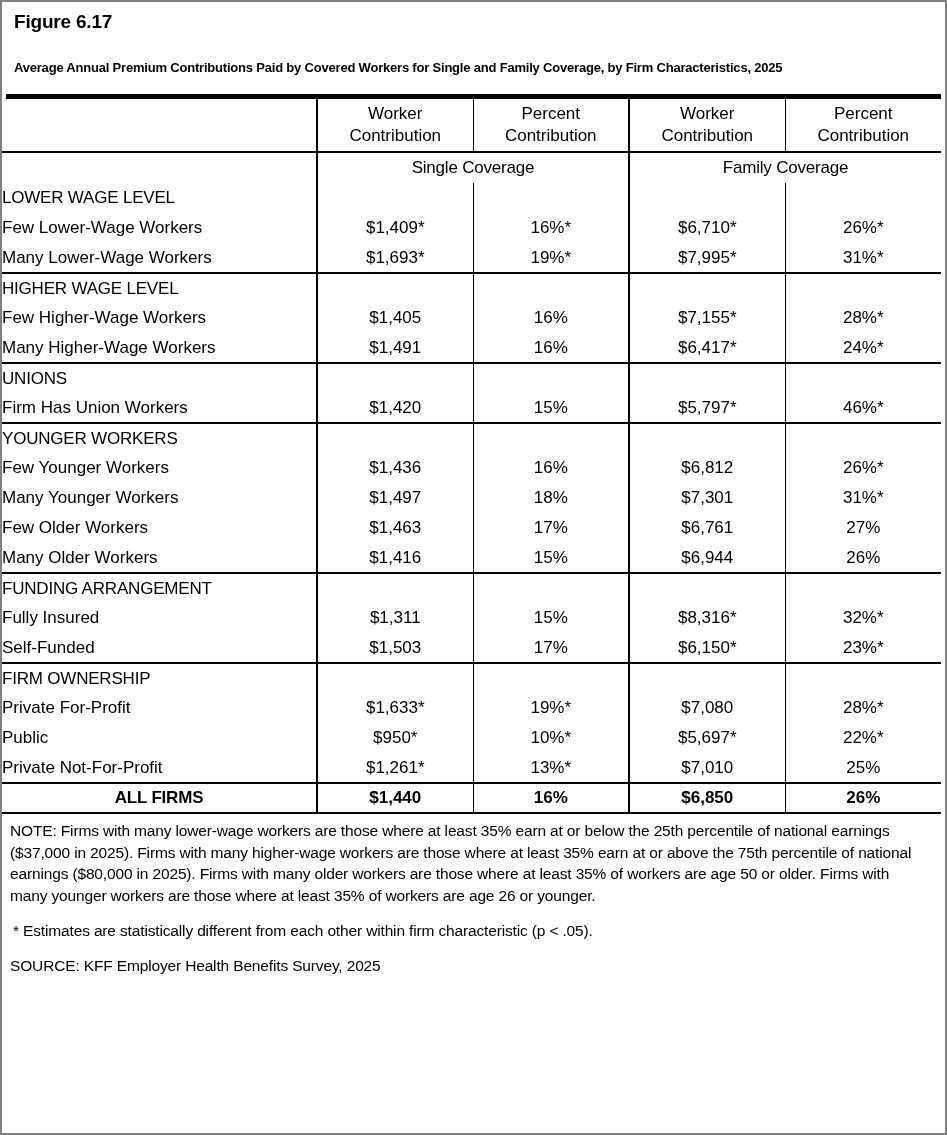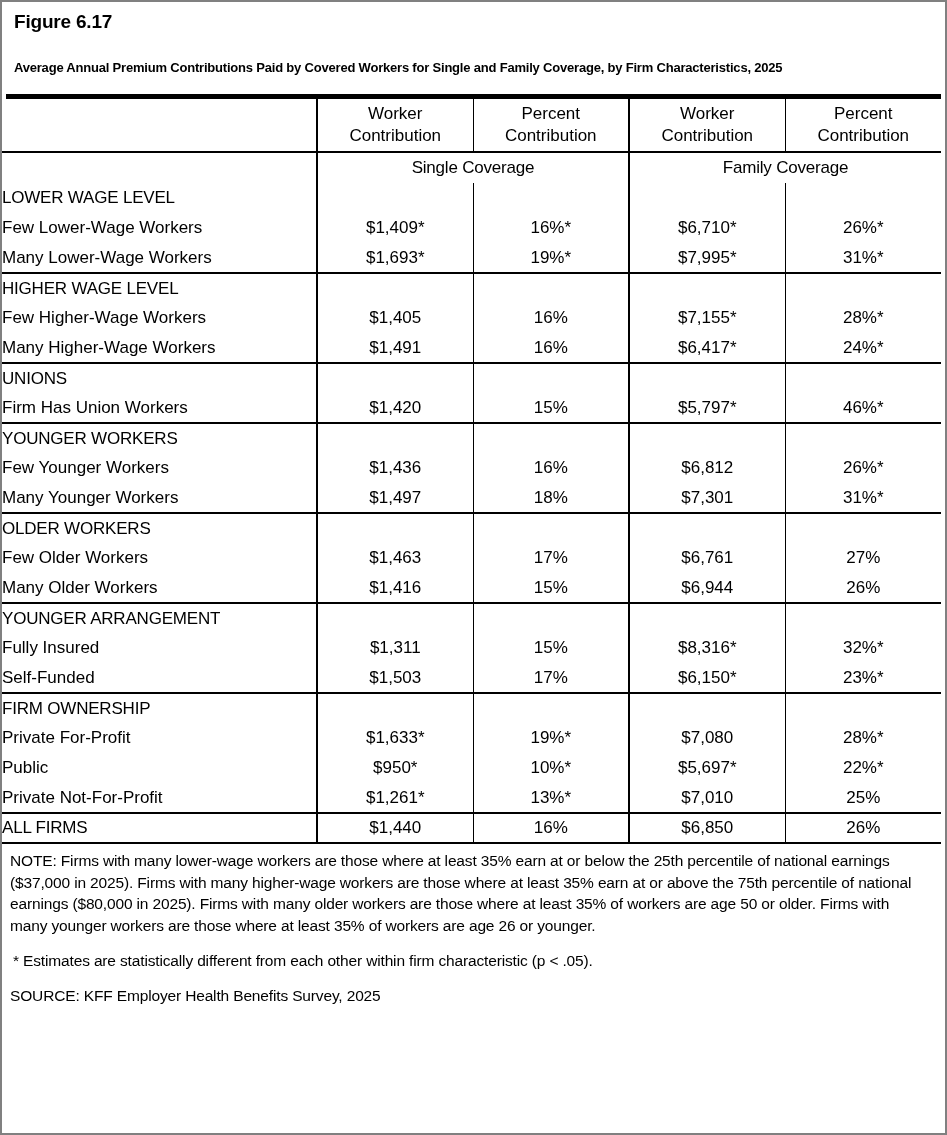--- a/index.html
+++ b/index.html
@@ -101,21 +101,22 @@
     font-size: 17px;
     padding-left: 30px;
     white-space: nowrap;
   }
   .num {
     text-align: center;
     font-size: 17px;
     white-space: nowrap;
   }
   .total .cat, .total .num {
-    font-weight: normal;
+    font-weight: bold;
+    text-align: center;
   }
 
   
   .notes {
     padding: 6px 16px 0 8px;
   }
   .note-para {
     font-size: 15.5px;
     line-height: 21.5px;
     letter-spacing: -0.15px;
@@ -237,42 +238,35 @@
           <td class="num vsep-thin">26%*</td>
         </tr>
         <tr class="row-h">
           <td class="sub">Many Younger Workers</td>
           <td class="num vsep-strong">$1,497</td>
           <td class="num vsep-thin">18%</td>
           <td class="num vsep-strong">$7,301</td>
           <td class="num vsep-thin">31%*</td>
         </tr>
         <tr class="row-h">
-          <td class="cat hr-strong-top">OLDER WORKERS</td>
-          <td class="vsep-strong hr-strong-top"></td>
-          <td class="vsep-thin hr-strong-top"></td>
-          <td class="vsep-strong hr-strong-top"></td>
-          <td class="vsep-thin hr-strong-top"></td>
-        </tr>
-        <tr class="row-h">
           <td class="sub">Few Older Workers</td>
           <td class="num vsep-strong">$1,463</td>
           <td class="num vsep-thin">17%</td>
           <td class="num vsep-strong">$6,761</td>
           <td class="num vsep-thin">27%</td>
         </tr>
         <tr class="row-h">
           <td class="sub">Many Older Workers</td>
           <td class="num vsep-strong">$1,416</td>
           <td class="num vsep-thin">15%</td>
           <td class="num vsep-strong">$6,944</td>
           <td class="num vsep-thin">26%</td>
         </tr>
         <tr class="row-h">
-          <td class="cat hr-strong-top">YOUNGER ARRANGEMENT</td>
+          <td class="cat hr-strong-top">FUNDING ARRANGEMENT</td>
           <td class="vsep-strong hr-strong-top"></td>
           <td class="vsep-thin hr-strong-top"></td>
           <td class="vsep-strong hr-strong-top"></td>
           <td class="vsep-thin hr-strong-top"></td>
         </tr>
         <tr class="row-h">
           <td class="sub">Fully Insured</td>
           <td class="num vsep-strong">$1,311</td>
           <td class="num vsep-thin">15%</td>
           <td class="num vsep-strong">$8,316*</td>

